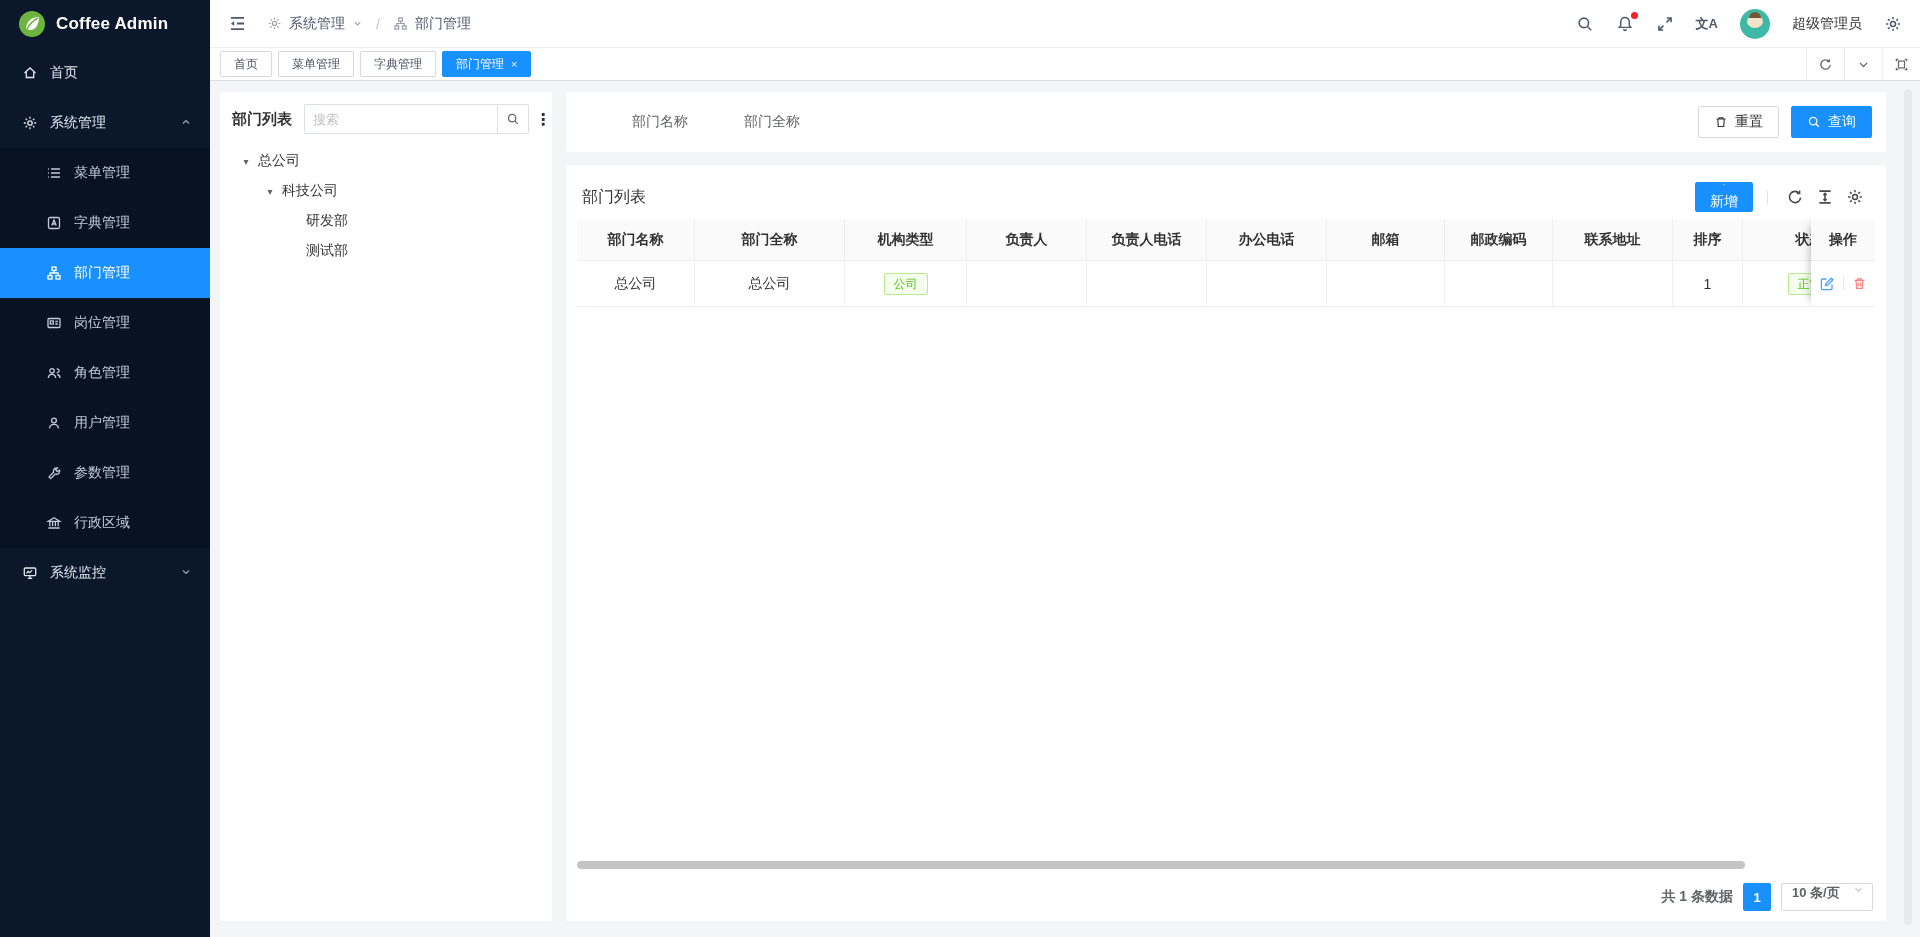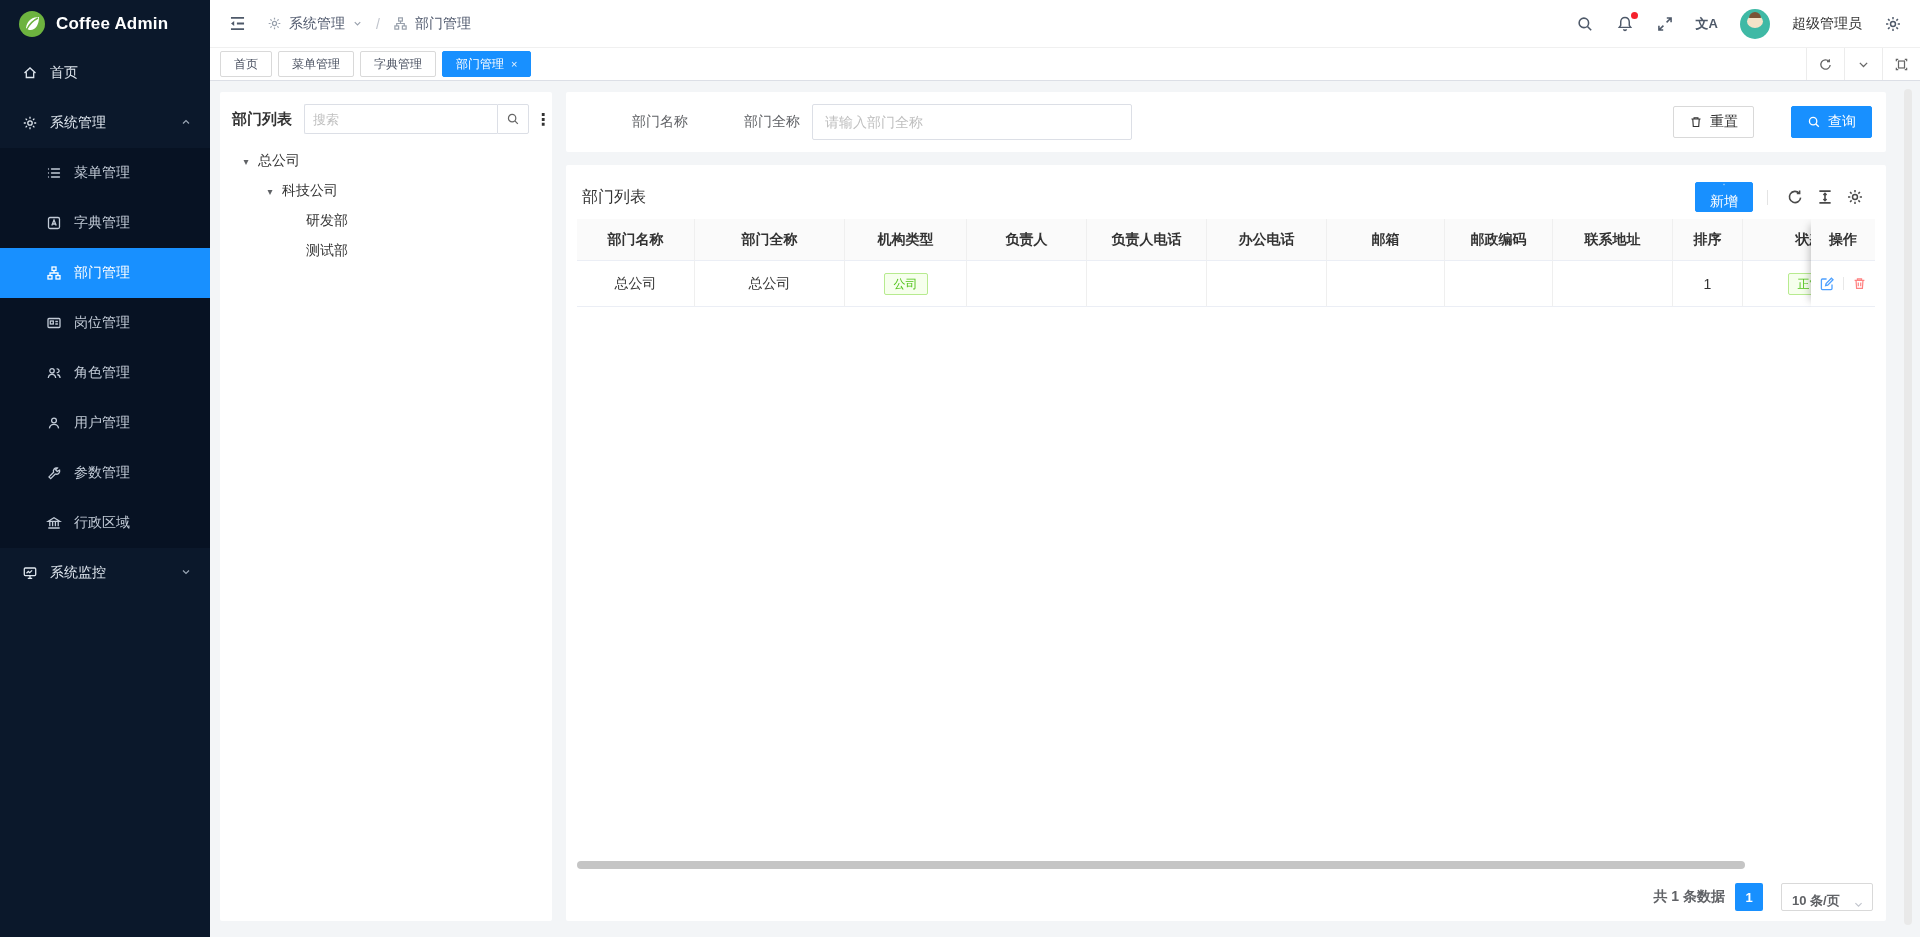--- a/index.html
+++ b/index.html
@@ -66,21 +66,21 @@
   .right-col { flex:1; display:flex; flex-direction:column; gap:13px; min-width:0; }
 
   
   .filter-card { height:60px; display:flex; align-items:center; padding:0 14px 0 66px; flex:none; }
   .f-label { color:#606266; margin-right:12px; white-space:nowrap; }
   .f-input { width:320px; height:36px; border:1px solid #dcdfe6; border-radius:2px; padding:0 12px; font-size:14px; color:#333; outline:none; }
   .f-input::placeholder { color:#bfbfbf; }
   .f-group2 { margin-left:44px; display:flex; align-items:center; }
   .f-group1 { display:flex; align-items:center; }
   .f-btns { margin-left:auto; display:flex; gap:12px; }
-  .btn { height:32px; padding:0 15px; border-radius:2px; display:inline-flex; align-items:center; gap:7px; font-size:14px; cursor:pointer; border:1px solid #d9d9d9; background:#fff; color:#333;margin-left:25px; }
+  .btn { height:32px; padding:0 15px; border-radius:2px; display:inline-flex; align-items:center; gap:7px; font-size:14px; cursor:pointer; border:1px solid #d9d9d9; background:#fff; color:#333; }
   .btn-primary { background:#1890ff; border-color:#1890ff; color:#fff; }
 
   
   .table-card { flex:1; padding:10px 11px 0; display:flex; flex-direction:column; min-height:0; }
   .tc-head { height:44px; display:flex; align-items:center; padding:0 5px; flex:none; }
   .tc-title { font-size:16px; color:#333; }
   .tc-tools { margin-left:auto; display:flex; align-items:center; }
   .btn-add { height:30px; padding:0 14px;flex-direction:column; }
   .tc-div { width:1px; height:15px; background:#e4e4e4; margin:0 12px 0 14px; }
   .tc-ico { width:30px; display:flex; justify-content:center; color:#4a4a4a; cursor:pointer; }
@@ -100,21 +100,21 @@
   .op-div { width:1px; height:13px; background:#e8e8e8; }
   .op-edit { color:#4da0ff; cursor:pointer; display:inline-flex; }
   .op-del { color:#ff8181; cursor:pointer; display:inline-flex; }
 
   .tbl-spacer { flex:1; background:#fff; }
   .hscroll { height:8px; flex:none; position:relative; margin-bottom:4px; }
   .hthumb { position:absolute; left:0; top:0; height:8px; width:90%; background:#c5c5c5; border-radius:4px; cursor:pointer; }
 
   .pager { height:48px; flex:none; display:flex; align-items:center; justify-content:flex-end; gap:10px; padding-right:2px; color:#606266;font-weight:bold; }
   .page-num { width:28px; height:28px; background:#1890ff; color:#fff; border-radius:2px; display:flex; align-items:center; justify-content:center; font-size:13px; cursor:pointer; }
-  .page-size { min-width:92px; height:28px; border:1px solid #d9d9d9; border-radius:2px; display:flex; align-items:flex-end; padding:0 8px 0 10px; font-size:13px; color:#606266; gap:8px; cursor:pointer; background:#fff;margin-left:8px; }
+  .page-size { min-width:92px; height:28px; border:1px solid #d9d9d9; border-radius:2px; display:flex; align-items:flex-start; padding:0 8px 0 10px; font-size:13px; color:#606266; gap:8px; cursor:pointer; background:#fff; }
   .page-size .pchev { color:#c0c4cc; display:inline-flex; margin-left:auto; }
 
   .v-scrollbar { position:absolute; right:8px; top:8px; bottom:12px; width:8px; background:#e9e9e9; border-radius:4px; }
 </style>
 </head>
 <body>
 
 <div class="app">
 
   <aside class="sidebar">
@@ -354,21 +354,20 @@
       </section>
 
       <div class="right-col">
 
         <section class="card filter-card">
           <div class="f-group1">
             <span class="f-label">部门名称</span>
           </div>
           <div class="f-group2">
             <span class="f-label">部门全称</span>
-            <input class="f-input" placeholder="请输入部门全称" style="">
           </div>
           <div class="f-btns">
             <button class="btn">
               <svg width="14" height="14" viewBox="0 0 16 16" fill="none" stroke="currentColor" stroke-width="1.3">
                   <path d="M2.8 4.6h10.4M5.8 4.6V3.1h4.4v1.5M4.3 4.6l.6 8.6h6.2l.6-8.6"></path>
                 </svg>
               <span>重置</span>
             </button>
             <button class="btn btn-primary">
               <svg width="14" height="14" viewBox="0 0 16 16" fill="none" stroke="currentColor" stroke-width="1.5">

